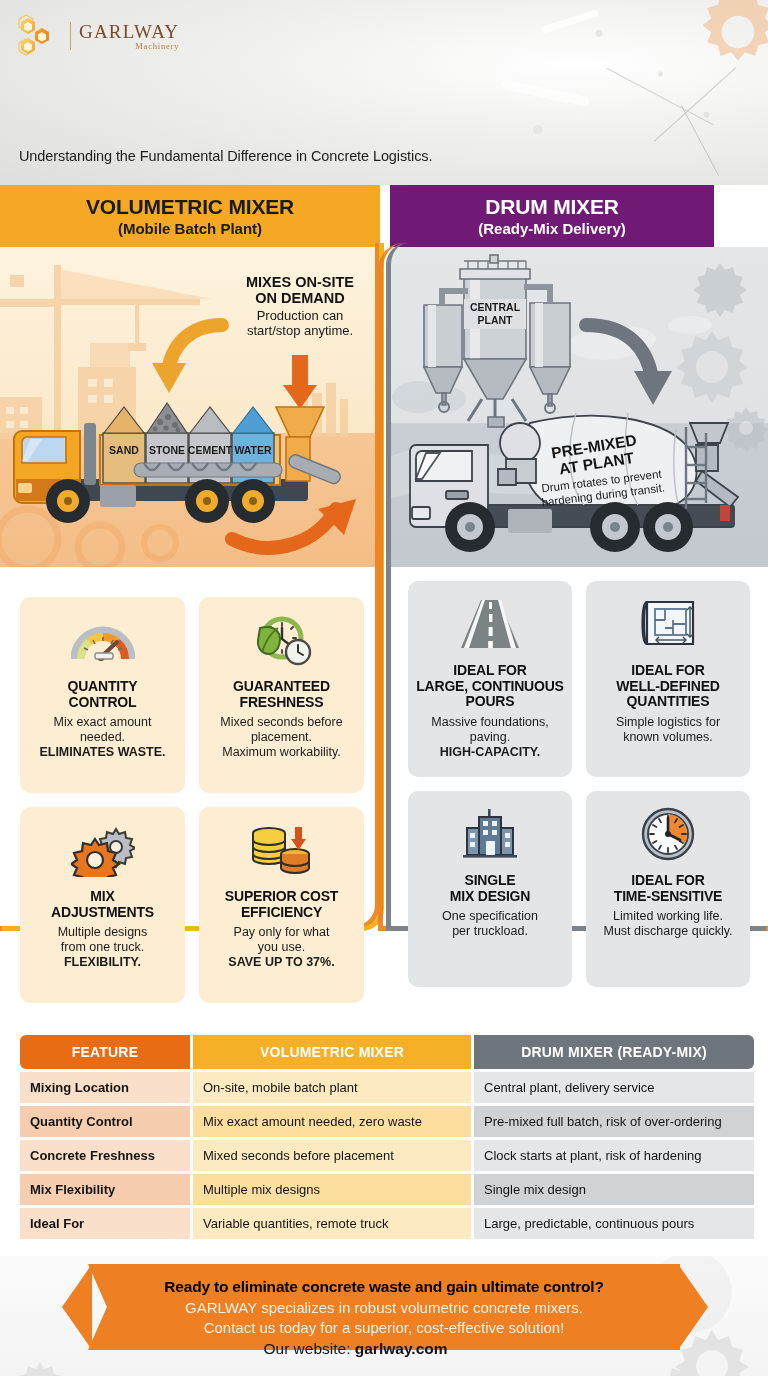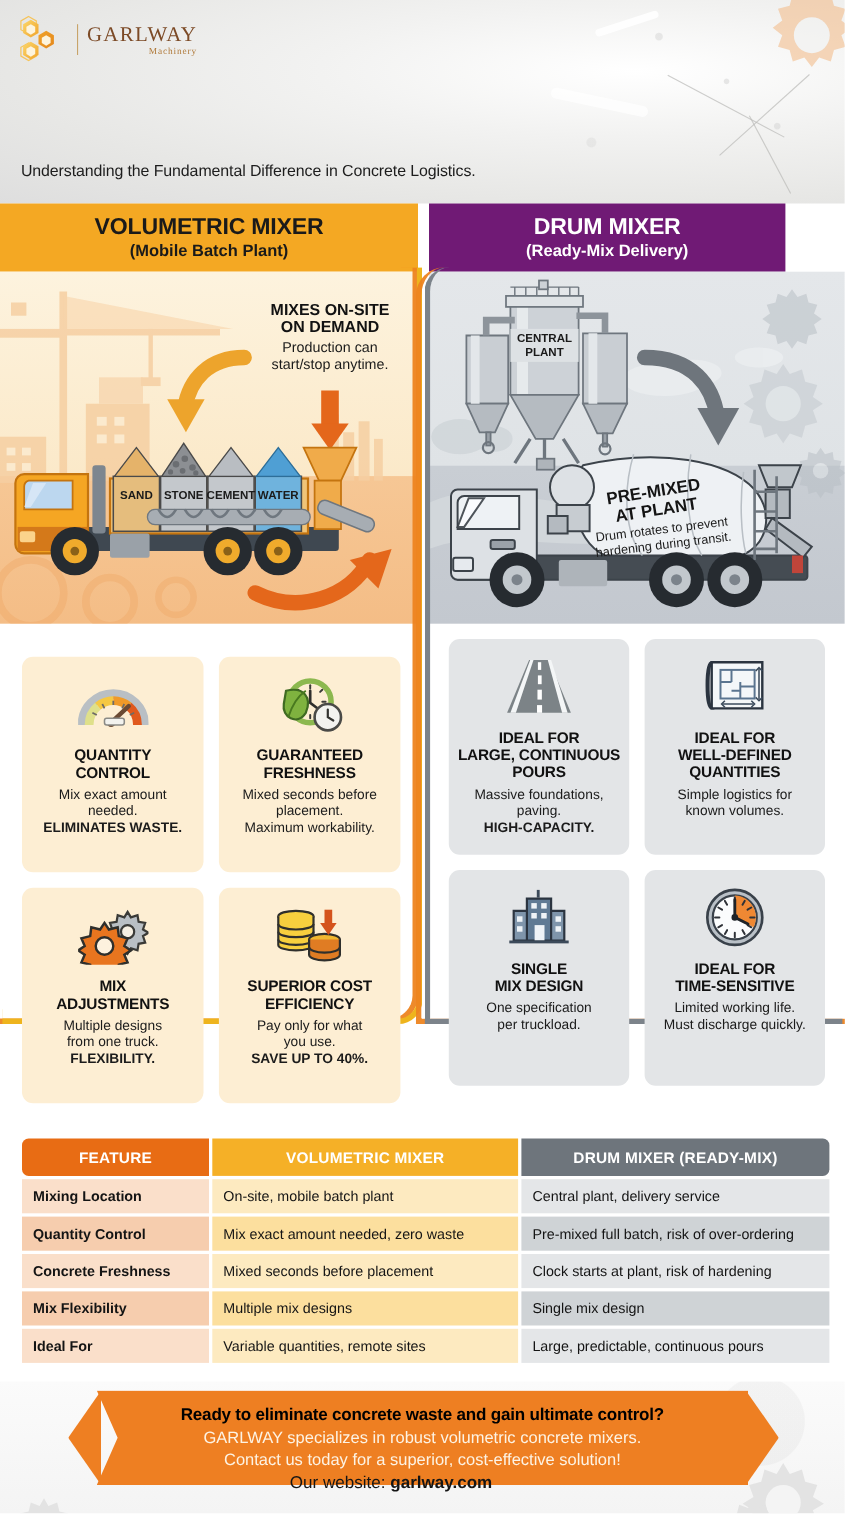--- a/index.html
+++ b/index.html
@@ -572,21 +572,21 @@
             <path d="M41 16 L56 16 L48.5 27 Z" fill="#d4531c"></path>
           </svg>
         </div>
         <div class="card-title">
           <span>SUPERIOR COST</span><br>
           <span>EFFICIENCY</span>
         </div>
         <div class="card-desc">
           <span>Pay only for what</span><br>
           <span>you use.</span><br>
-          <b>SAVE UP TO 40%.</b>
+          <b>SAVE UP TO 37%.</b>
         </div>
       </div>
     </div>
 
     <div class="cards right">
 
       <div class="card cool">
         <div class="card-icon">
           <svg width="66" height="52" viewBox="0 0 66 52">
             <path d="M24 2 L42 2 L62 50 L4 50 Z" fill="#7c8387"></path>
@@ -733,21 +733,21 @@
       <div class="td c1">Mixed seconds before placement</div>
       <div class="td c2">Clock starts at plant, risk of hardening</div>
     </div>
     <div class="trow even">
       <div class="td c0">Mix Flexibility</div>
       <div class="td c1">Multiple mix designs</div>
       <div class="td c2">Single mix design</div>
     </div>
     <div class="trow odd">
       <div class="td c0">Ideal For</div>
-      <div class="td c1">Variable quantities, remote sites</div>
+      <div class="td c1">Variable quantities, remote truck</div>
       <div class="td c2">Large, predictable, continuous pours</div>
     </div>
   </div>
 
   <div class="cta-zone">
     <svg width="768" height="120" style="position:absolute;left:0;top:0;">
       <g fill="#e3e3e3">
         <path d="M640 22l5 8 9-3 3 9 9 3-3 9 8 5-8 5 3 9-9 3-3 9-9-3-5 8-5-8-9 3-3-9-9-3 3-9-8-5 8-5-3-9 9-3 3-9 9 3z"></path>
         <circle cx="640" cy="53" r="12" fill="#f4f4f4"></circle>
         <path d="M712 74l6 10 11-4 3 11 11 3-4 11 10 6-10 6 4 11-11 3-3 11-11-4-6 10-6-10-11 4-3-11-11-3 4-11-10-6 10-6-4-11 11-3 3-11 11 4z"></path>

